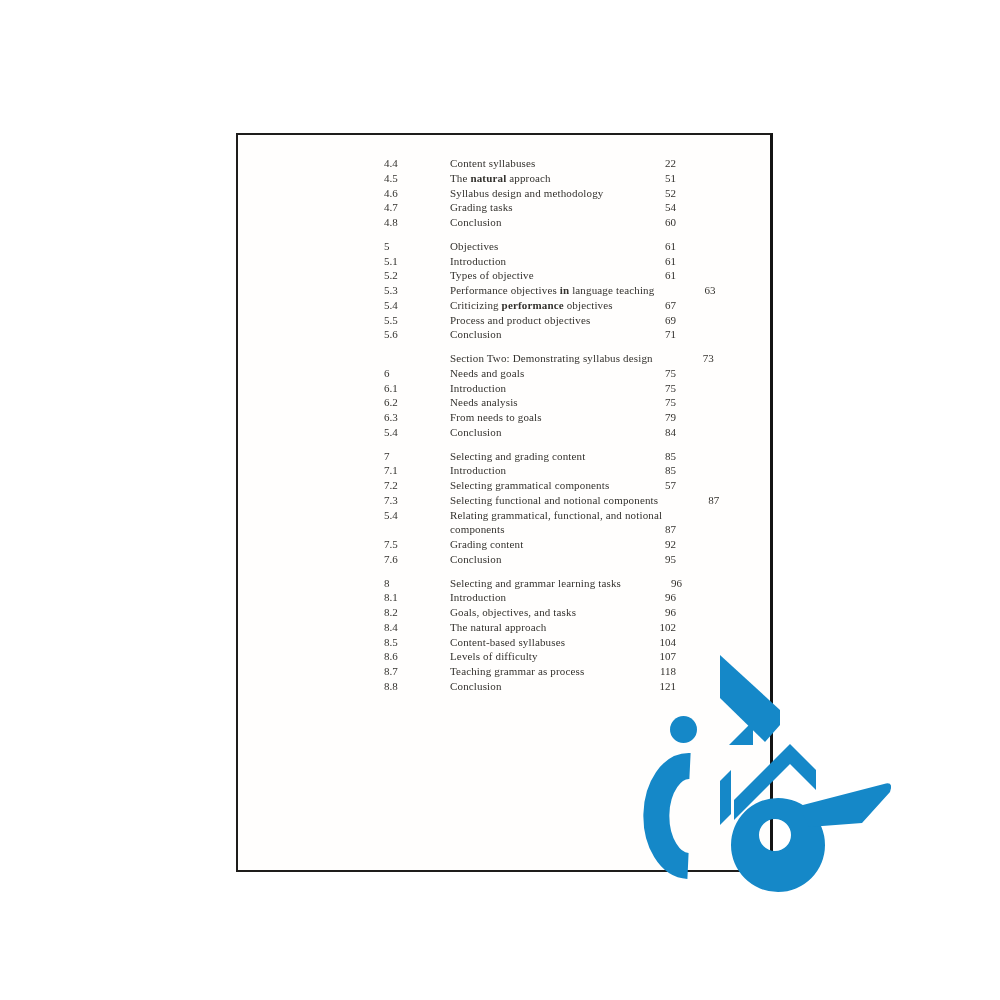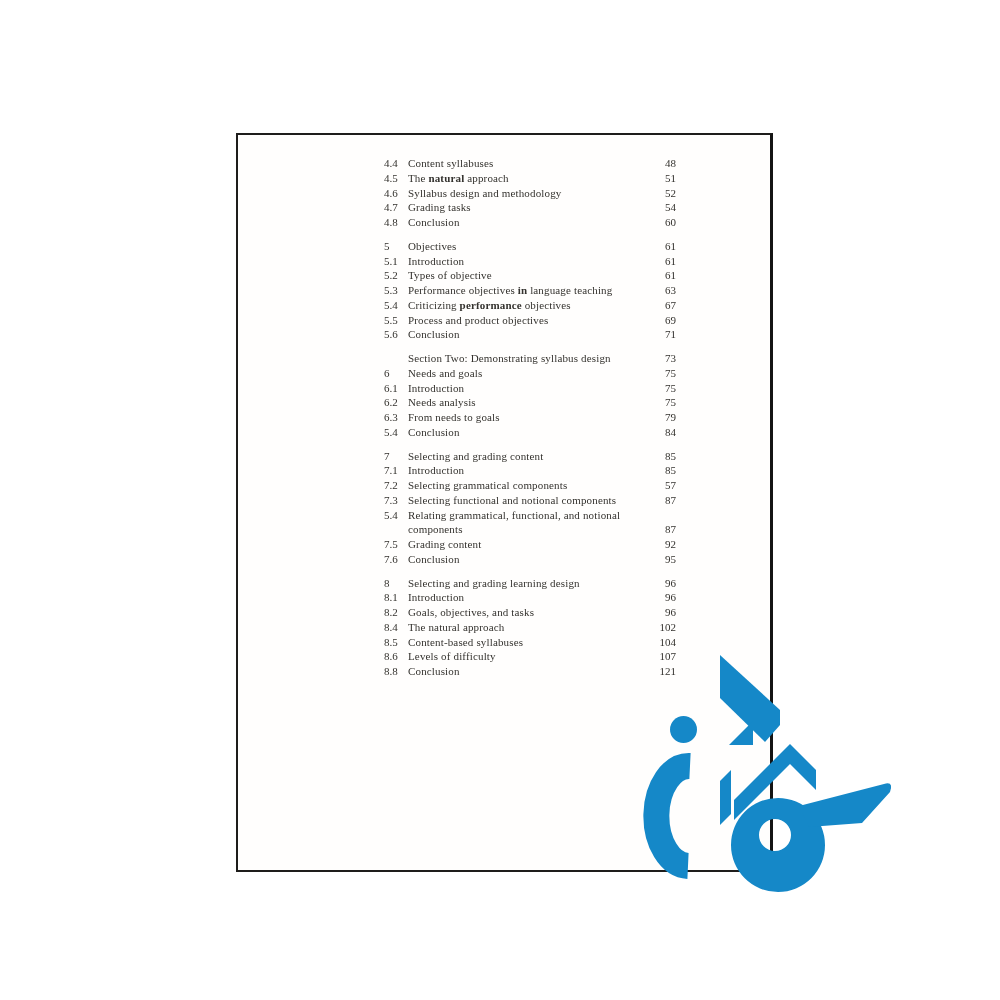--- a/index.html
+++ b/index.html
@@ -8,37 +8,37 @@
     font-family:"Liberation Serif", serif;
   }
   .page{
     position:absolute;left:236px;top:133px;width:537px;height:739px;
     box-sizing:border-box;background:#fffefd;
     border:2px solid #1e1d1b;border-right:3px solid #141414;
     z-index:1;
   }
   .toc{position:absolute;left:146px;top:21px;width:292px;}
   .toc-block{margin-bottom:9px;}
-  .toc-row{display:flex;align-items:baseline;font-size:11px;line-height:14.75px;color:#34322e;}
+  .toc-row{display:flex;align-items:baseline;font-size:11px;line-height:14.75px;color:#34322e;gap:42px;}
   .toc-num{width:24px;flex:none;}
   .toc-title{white-space:nowrap;letter-spacing:0.15px;}
   .toc-title b{font-weight:bold;}
   .toc-page{margin-left:auto;padding-left:8px;text-align:right;}
   .logo{position:absolute;left:605px;top:630px;width:300px;height:320px;z-index:3;}
 </style>
 </head>
 <body>
 
 <div class="page">
   <div class="toc" id="toc">
       <div class="toc-block">
         <div class="toc-row">
           <span class="toc-num">4.4</span>
           <span class="toc-title"><span>Content syllabuses</span></span>
-          <span class="toc-page">48</span>
+          <span class="toc-page">22</span>
         </div>
         <div class="toc-row">
           <span class="toc-num">4.5</span>
           <span class="toc-title"><span>The </span><b>natural</b><span> approach</span></span>
           <span class="toc-page">51</span>
         </div>
         <div class="toc-row">
           <span class="toc-num">4.6</span>
           <span class="toc-title"><span>Syllabus design and methodology</span></span>
           <span class="toc-page">52</span>
@@ -161,21 +161,21 @@
         </div>
         <div class="toc-row">
           <span class="toc-num">7.6</span>
           <span class="toc-title"><span>Conclusion</span></span>
           <span class="toc-page">95</span>
         </div>
       </div>
       <div class="toc-block">
         <div class="toc-row">
           <span class="toc-num">8</span>
-          <span class="toc-title"><span>Selecting and grading learning design</span></span>
+          <span class="toc-title"><span>Selecting and grammar learning tasks</span></span>
           <span class="toc-page">96</span>
         </div>
         <div class="toc-row">
           <span class="toc-num">8.1</span>
           <span class="toc-title"><span>Introduction</span></span>
           <span class="toc-page">96</span>
         </div>
         <div class="toc-row">
           <span class="toc-num">8.2</span>
           <span class="toc-title"><span>Goals, objectives, and tasks</span></span>
@@ -190,20 +190,25 @@
           <span class="toc-num">8.5</span>
           <span class="toc-title"><span>Content-based syllabuses</span></span>
           <span class="toc-page">104</span>
         </div>
         <div class="toc-row">
           <span class="toc-num">8.6</span>
           <span class="toc-title"><span>Levels of difficulty</span></span>
           <span class="toc-page">107</span>
         </div>
         <div class="toc-row">
+          <span class="toc-num">8.7</span>
+          <span class="toc-title"><span>Teaching grammar as process</span></span>
+          <span class="toc-page">118</span>
+        </div>
+        <div class="toc-row">
           <span class="toc-num">8.8</span>
           <span class="toc-title"><span>Conclusion</span></span>
           <span class="toc-page">121</span>
         </div>
       </div>
     </div>
 </div>
 
 <svg class="logo" viewBox="605 630 300 320" xmlns="http://www.w3.org/2000/svg" aria-hidden="true">
 

